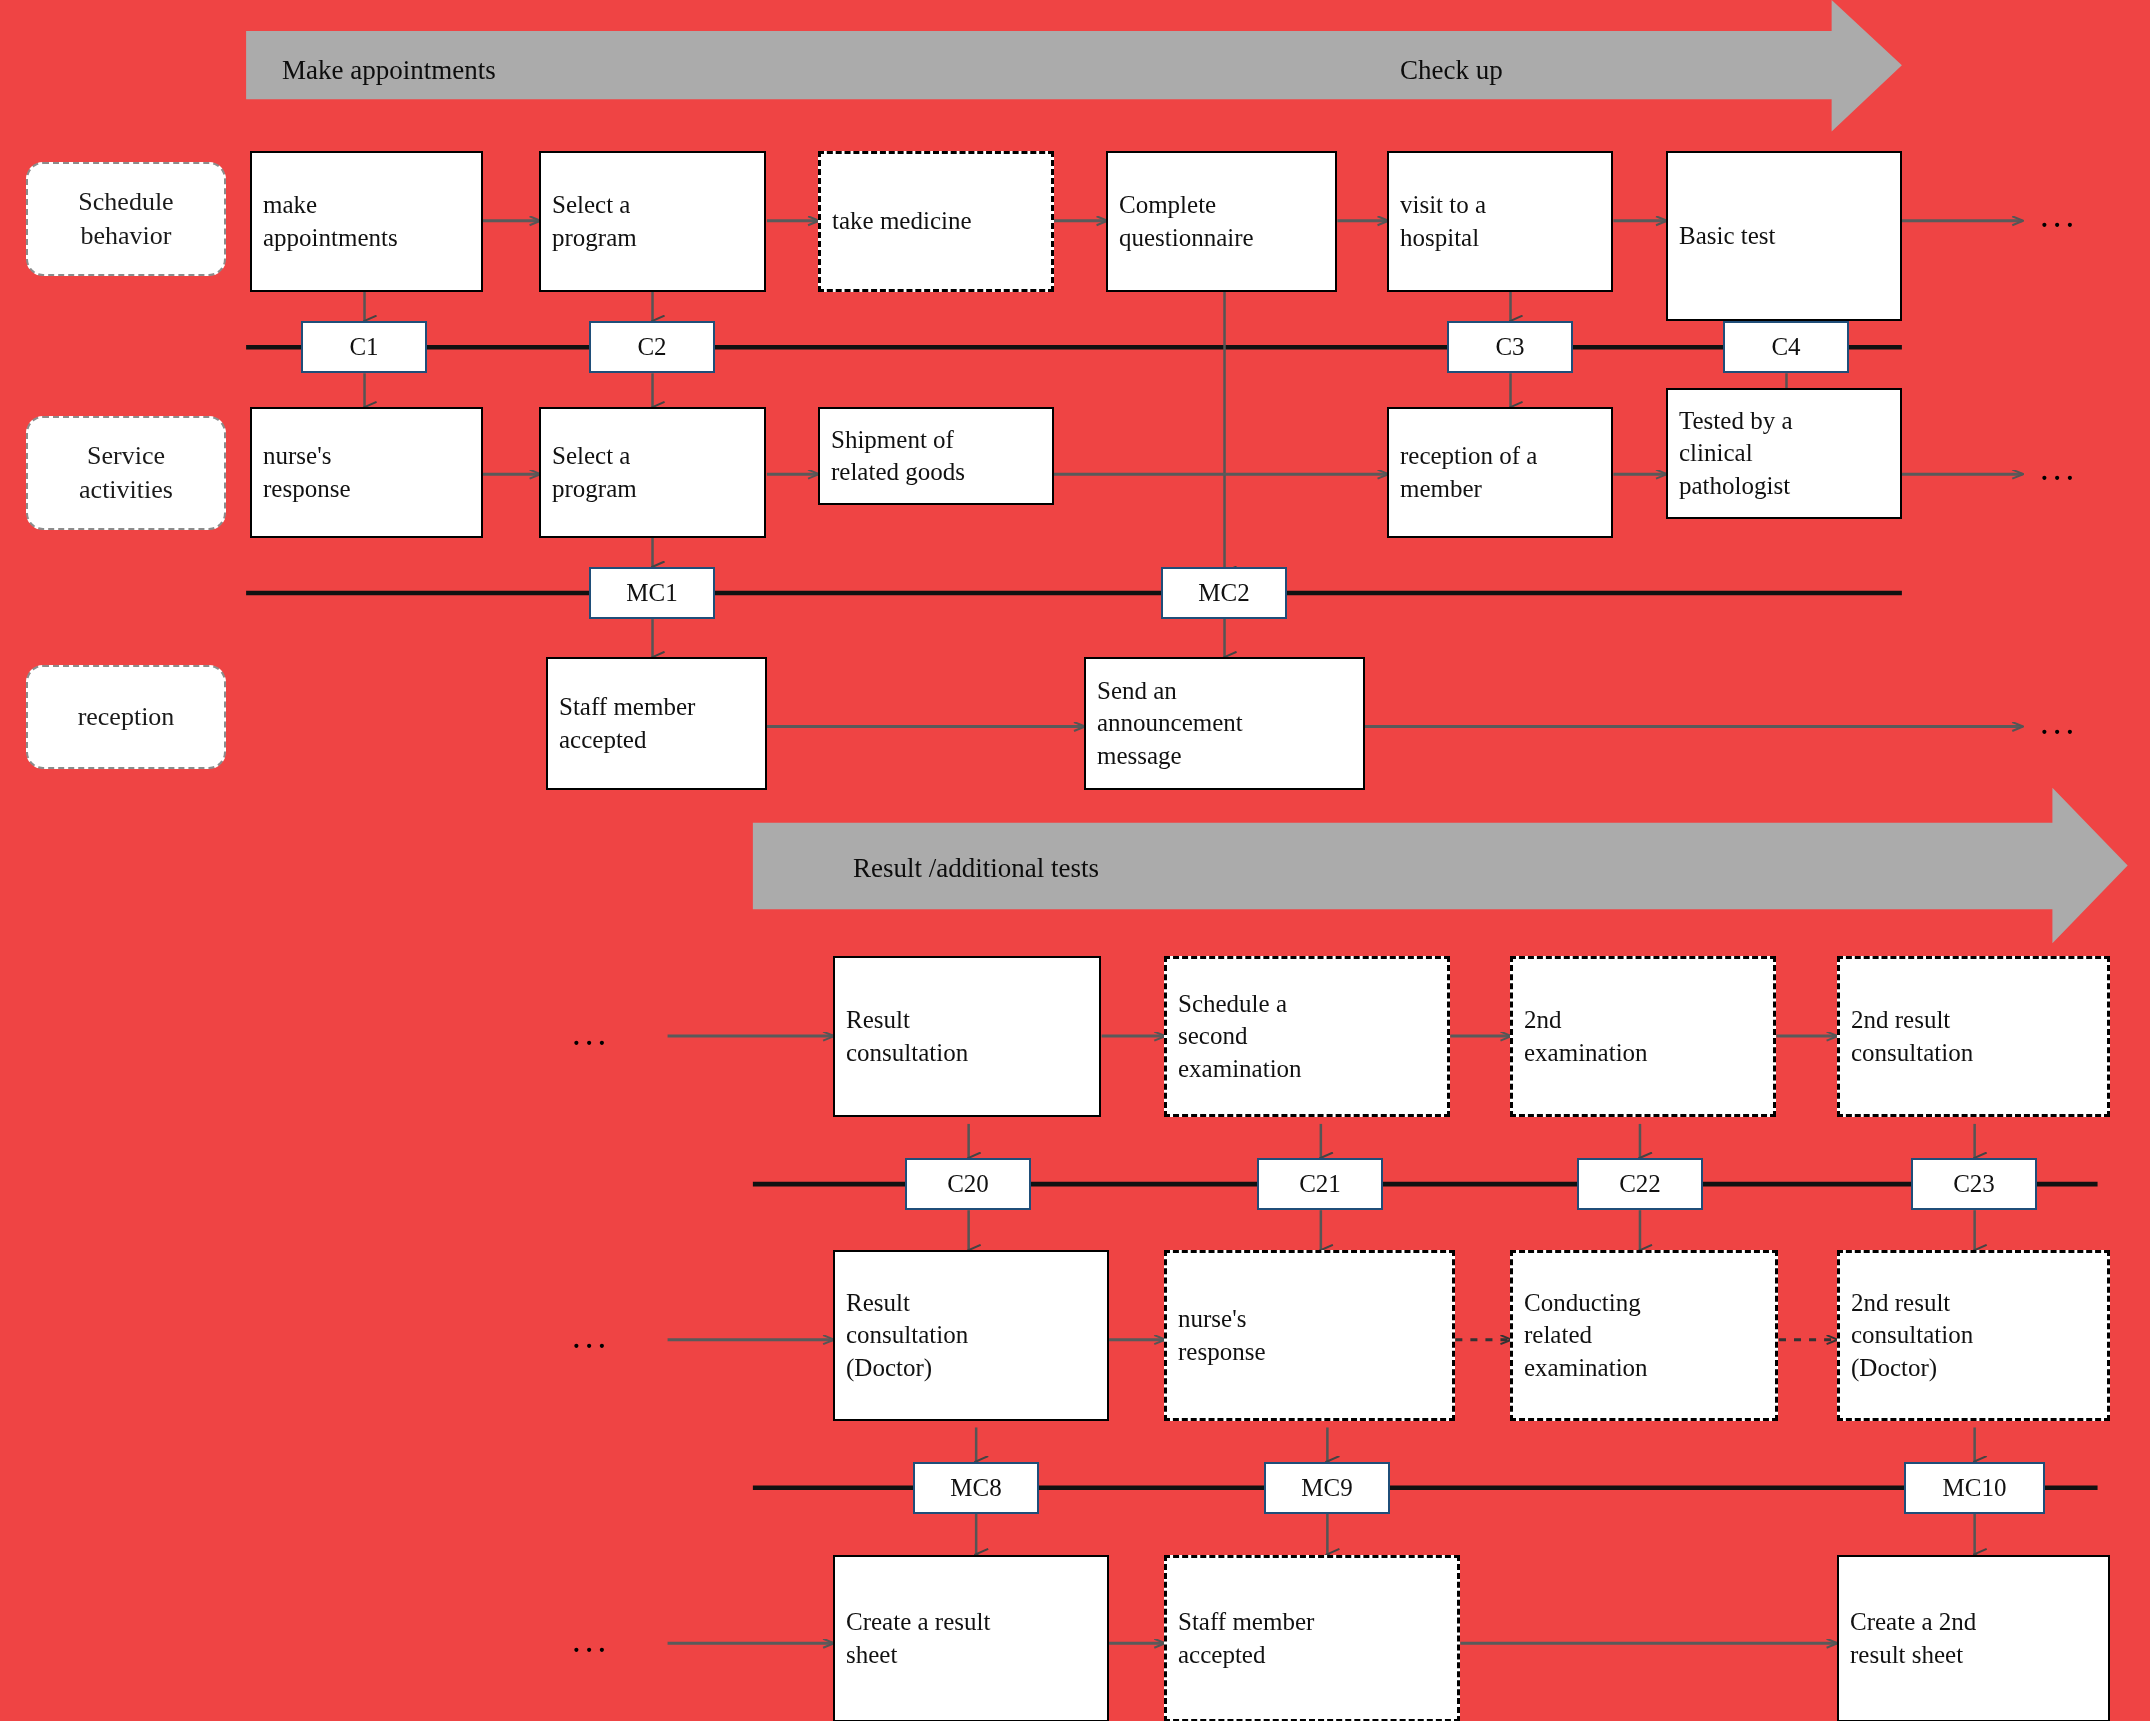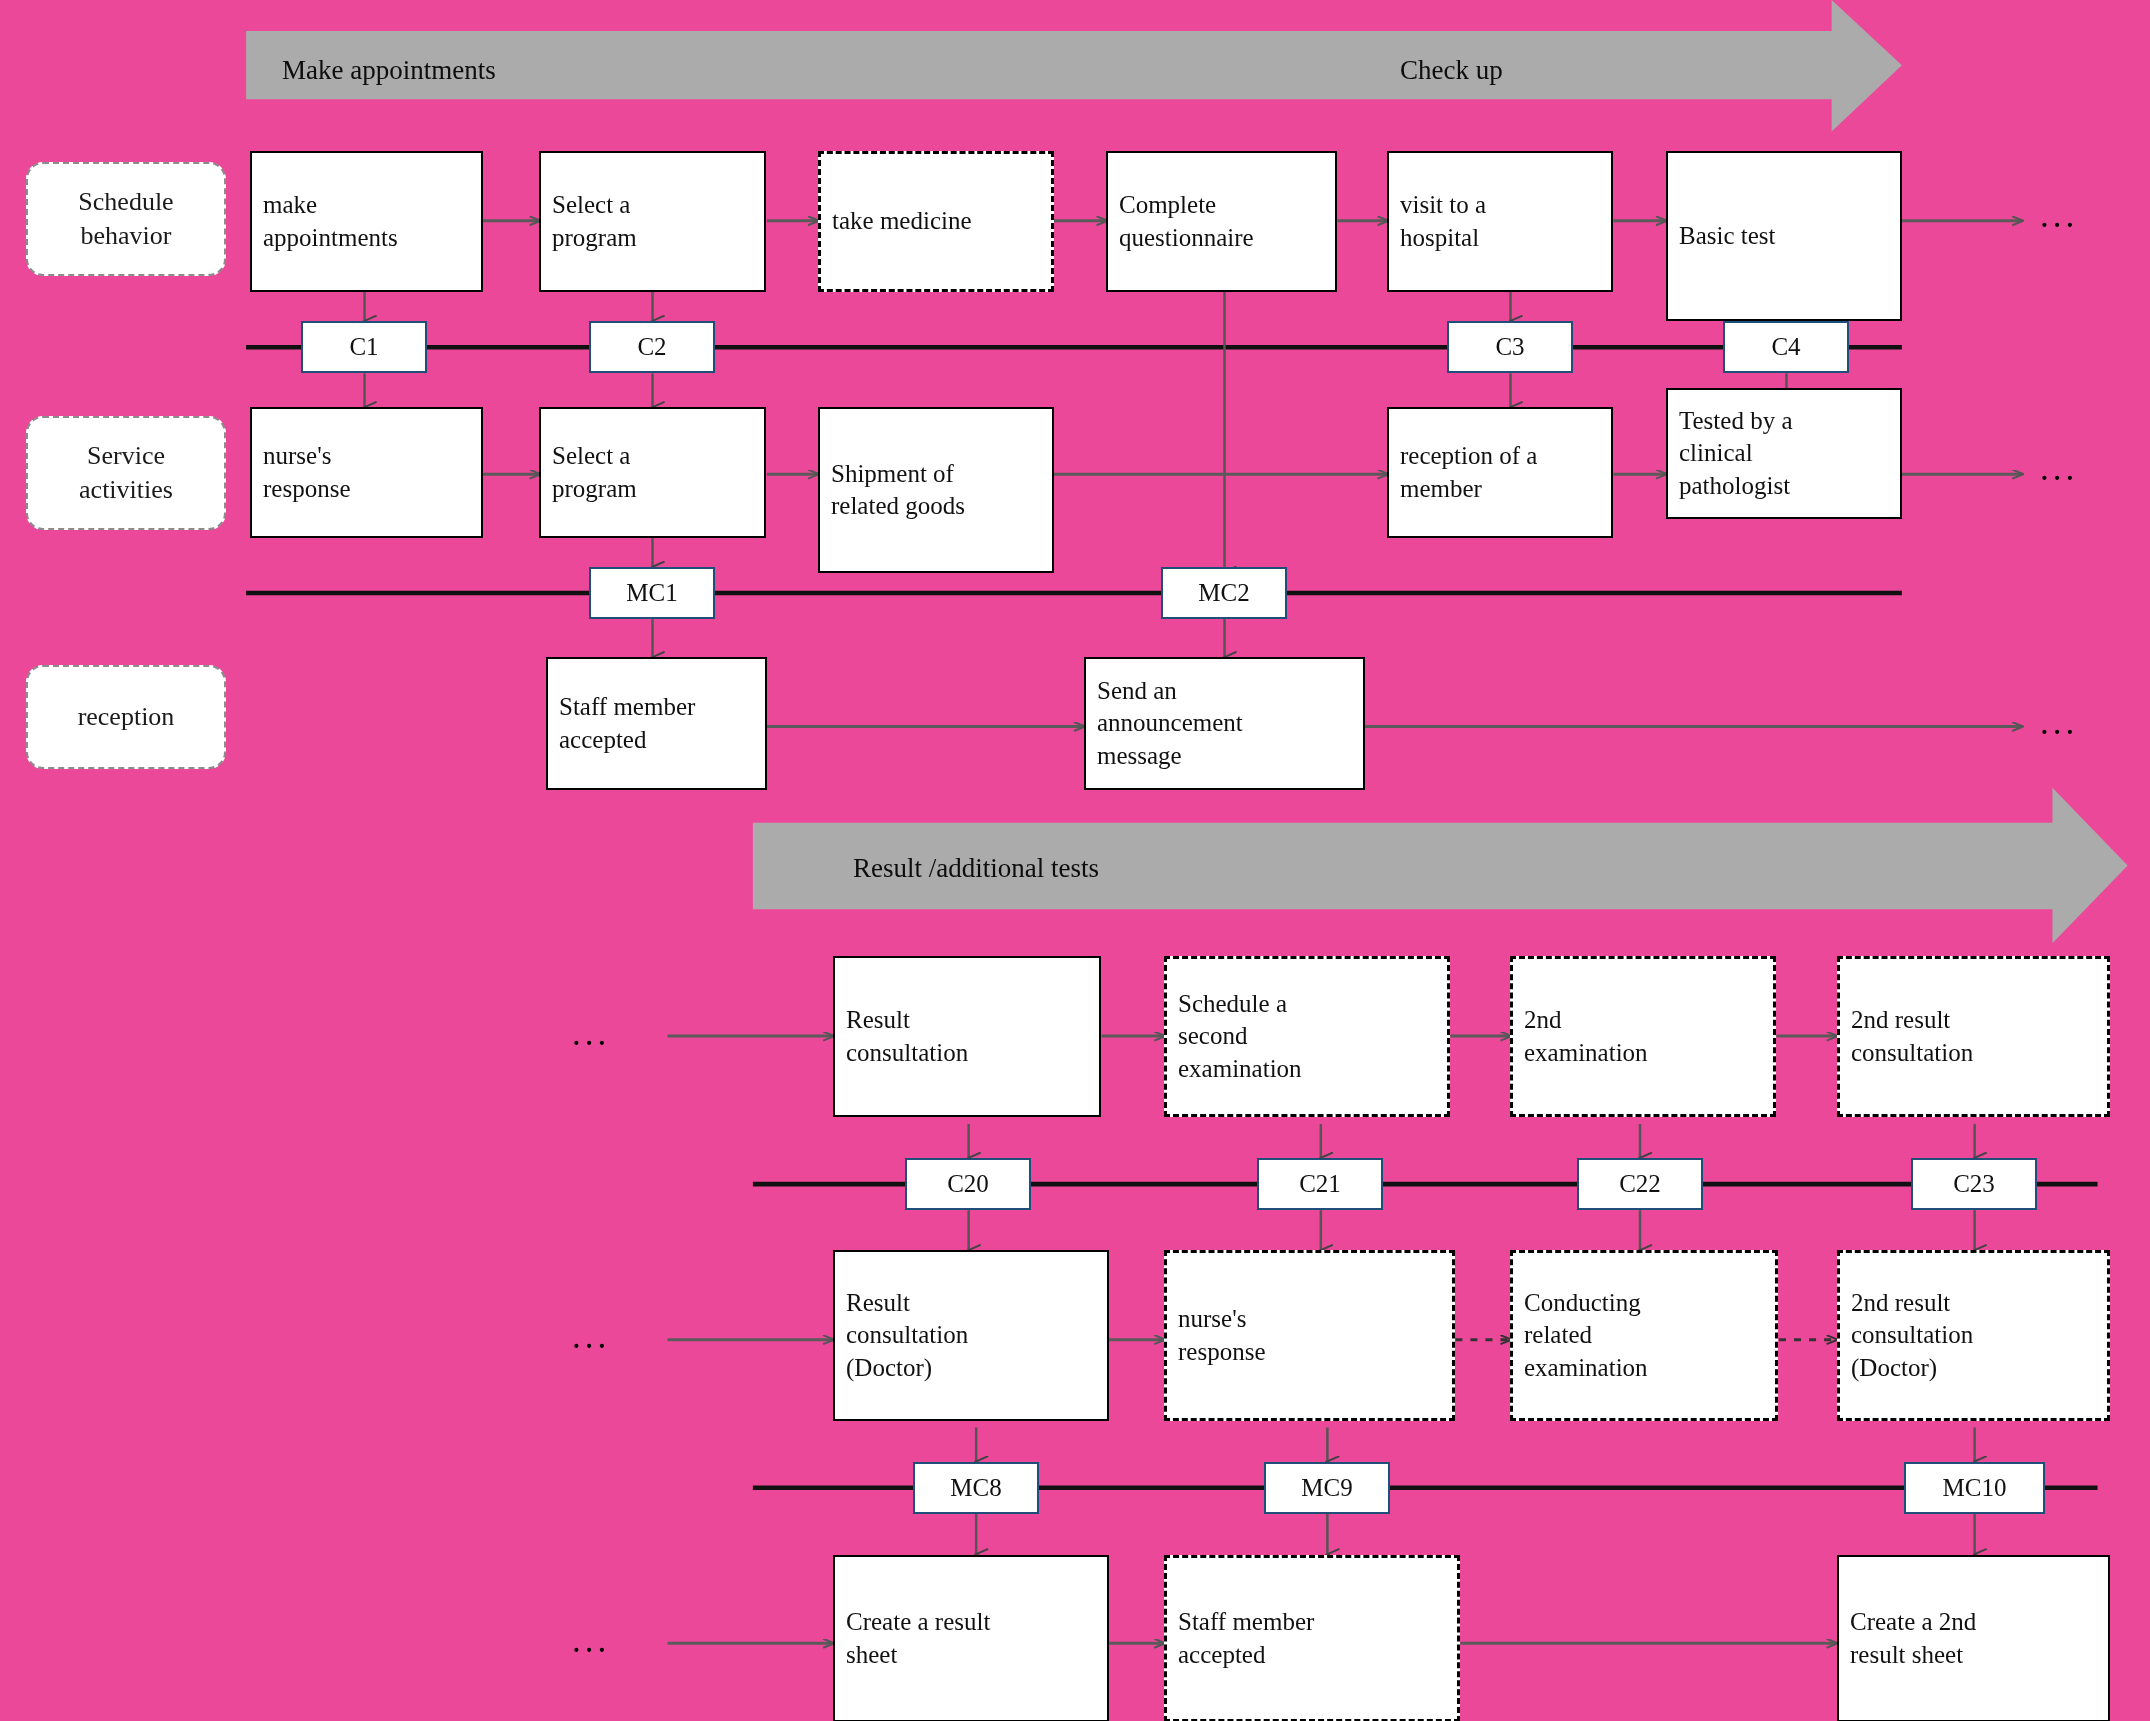--- a/index.html
+++ b/index.html
@@ -1,19 +1,19 @@
 <!DOCTYPE html>
 <html style="font-size:8px"><head>
 <meta charset="utf-8">
 <style>
   html,body{margin:0;padding:0;background:#ffffff;}
   #root{
     position:relative;
     width:2151px;height:1721px;
-    background:#ec4899;
+    background:#ef4444;
     font-family:"Liberation Serif", serif;
   }
   svg#canvas{position:absolute;left:0;top:0;width:2151px;height:1721px;}
 
   
   .lane-tag{
     position:absolute;
     border:2.5px dashed #8c8c8c;
     border-radius:17px;
     background:#ffffff;
@@ -228,21 +228,21 @@
 
   <div class="chip" style="left:301px;top:321px;width:126px;height:52px;">C1</div>
   <div class="chip" style="left:589px;top:321px;width:126px;height:52px;">C2</div>
   <div class="chip" style="left:1447px;top:321px;width:126px;height:52px;">C3</div>
   <div class="chip" style="left:1723px;top:321px;width:126px;height:52px;">C4</div>
 
   <div class="pbox solid" style="left:250px;top:407px;width:233px;height:131px;">nurse's
 response</div>
   <div class="pbox solid" style="left:539px;top:407px;width:227px;height:131px;">Select a
 program</div>
-  <div class="pbox solid" style="left:818px;top:407px;width:236px;height:166px;">Shipment of
+  <div class="pbox solid" style="left:818px;top:407px;width:236px;height:98px;">Shipment of
 related goods</div>
   <div class="pbox solid" style="left:1387px;top:407px;width:226px;height:131px;">reception of a
 member</div>
   <div class="pbox solid" style="left:1666px;top:388px;width:236px;height:131px;">Tested by a
 clinical
 pathologist</div>
   <div class="dots" style="left:2040px;top:449px;">...</div>
 
   <div class="chip" style="left:589px;top:567px;width:126px;height:52px;">MC1</div>
   <div class="chip" style="left:1161px;top:567px;width:126px;height:52px;">MC2</div>

